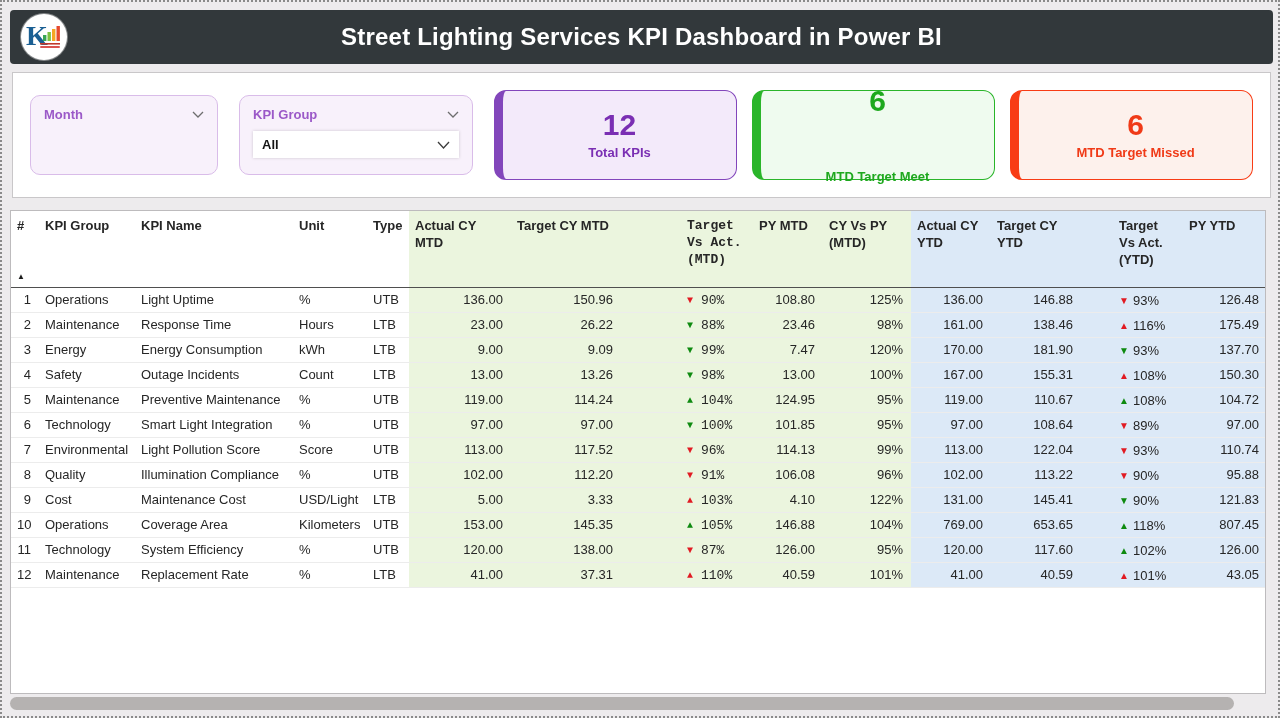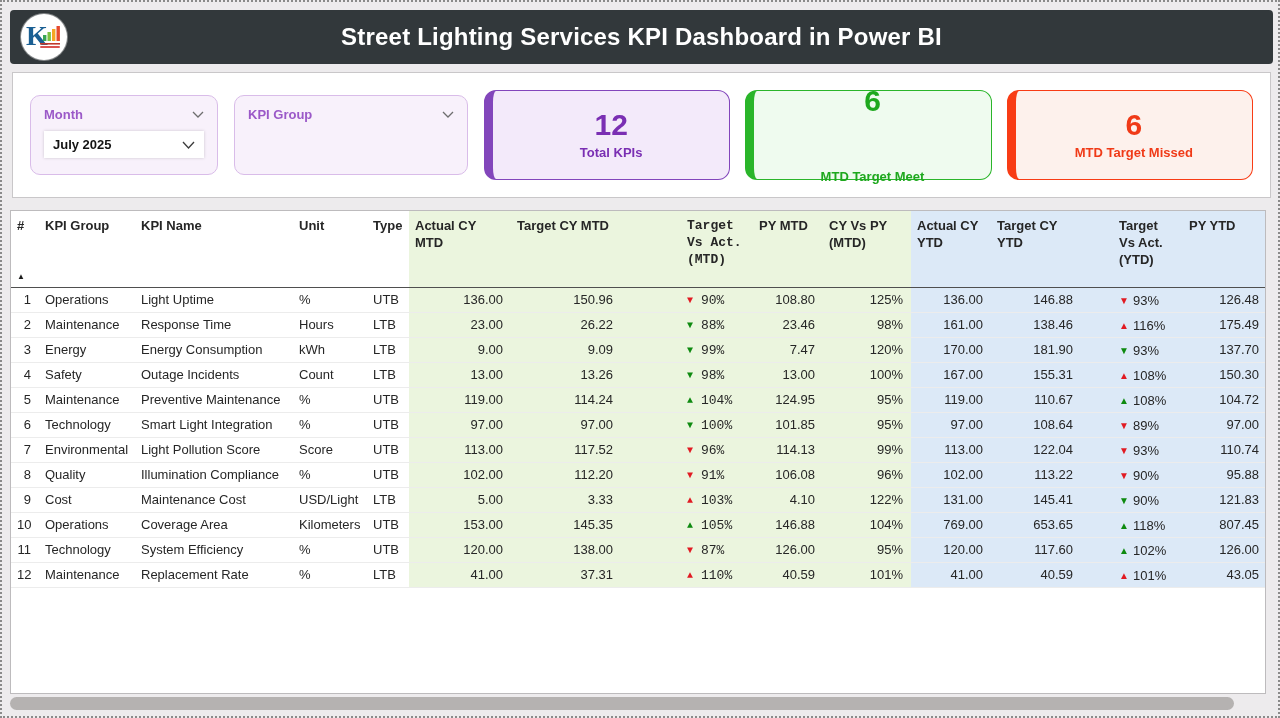--- a/index.html
+++ b/index.html
@@ -19,21 +19,21 @@
   .titlebar h1 { margin:0; color:#ffffff; font-size:24px; font-weight:bold; letter-spacing:.2px; }
   .logo {
     position:absolute; left:11px; top:4px; width:46px; height:46px; border-radius:50%;
     background:#ffffff; display:flex; align-items:center; justify-content:center;
     box-shadow:0 0 0 1px rgba(255,255,255,.4);
   }
   
   .filter-panel {
     position:absolute; left:10px; top:70px; width:1259px; height:126px;
     background:#ffffff; border:1px solid #c9c7c9;
-    display:flex; align-items:center; padding:0 17px; gap:16px;
+    display:flex; align-items:center; padding:0 17px; gap:21px;
   }
   .slicer {
     height:80px; border-radius:10px; background:#f8f1fb; border:1px solid #d9bce9;
     padding:11px 13px 0 13px; flex:none;
   }
   .slicer-month { width:188px; }
   .slicer-kpigroup { width:234px; }
   .slicer-head { display:flex; align-items:center; justify-content:space-between;
     font-size:13px; font-weight:bold; color:#9b59c8; cursor:pointer; }
   .slicer-head .chev { color:#6e6e6e; }
@@ -108,36 +108,36 @@
 
   <div class="slicer slicer-month">
     <div class="slicer-head">
       <span style="color: rgb(155, 89, 200);">Month</span>
       <span class="chev">
         <svg width="12" height="7" viewBox="0 0 12 7">
             <path d="M1 1 L6 6 L11 1" fill="none" stroke="currentColor" stroke-width="1.3"></path>
           </svg>
       </span>
     </div>
-    <div class="slicer-select">
-      <span>July 2025</span>
-      <span class="chev">
-        <svg width="13" height="8" viewBox="0 0 13 8">
-            <path d="M1 1 L6.5 7 L12 1" fill="none" stroke="currentColor" stroke-width="1.3"></path>
-          </svg>
-      </span>
-    </div>
   </div>
 
   <div class="slicer slicer-kpigroup">
     <div class="slicer-head">
       <span style="color: rgb(155, 89, 200);">KPI Group</span>
       <span class="chev">
         <svg width="12" height="7" viewBox="0 0 12 7">
             <path d="M1 1 L6 6 L11 1" fill="none" stroke="currentColor" stroke-width="1.3"></path>
+          </svg>
+      </span>
+    </div>
+    <div class="slicer-select">
+      <span>All</span>
+      <span class="chev">
+        <svg width="13" height="8" viewBox="0 0 13 8">
+            <path d="M1 1 L6.5 7 L12 1" fill="none" stroke="currentColor" stroke-width="1.3"></path>
           </svg>
       </span>
     </div>
   </div>
 
   <div class="cards">
     <div class="card" style="border-color: rgb(130, 70, 187); background: rgb(243, 234, 250);">
       <div class="card-value" style="color: rgb(122, 47, 179);">12</div>
       <div class="card-label" style="color: rgb(122, 47, 179);">Total KPIs</div>
     </div>

